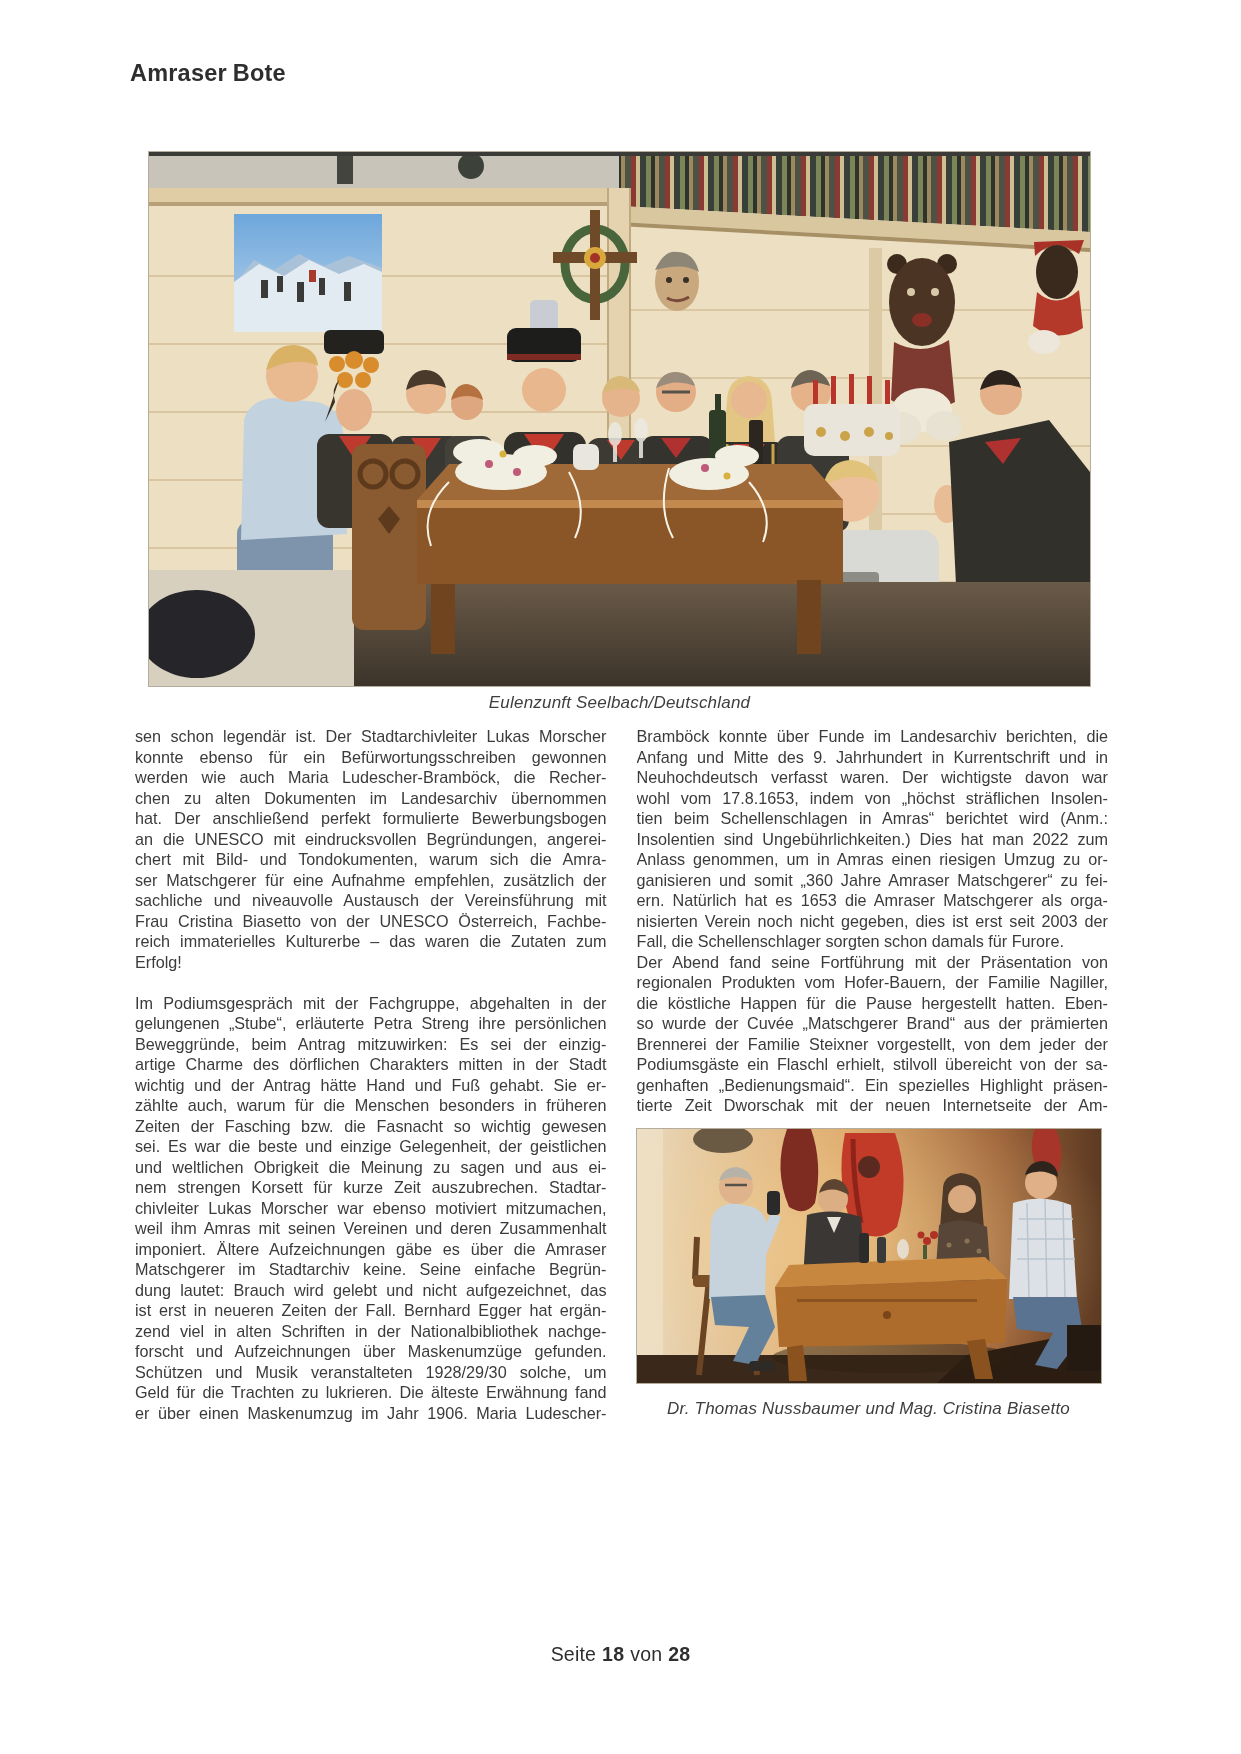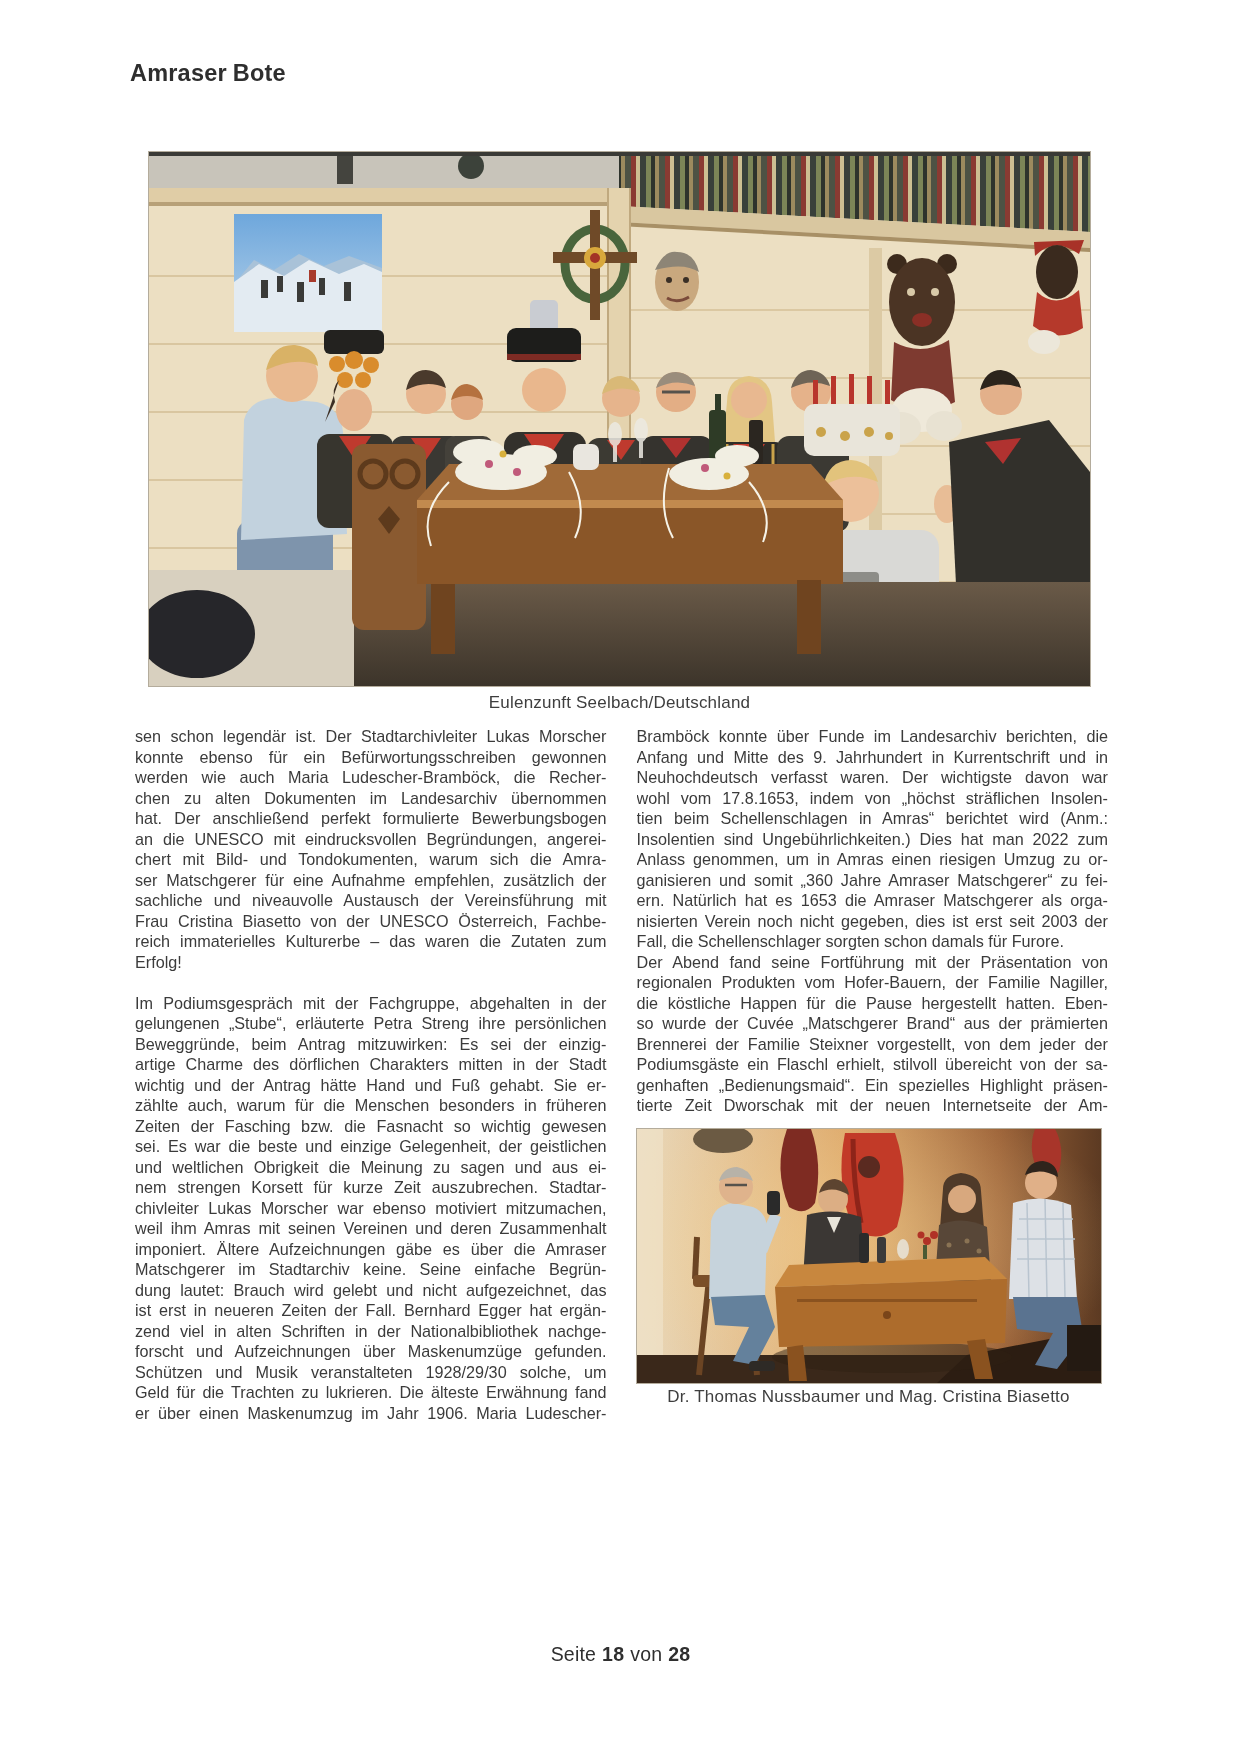--- a/index.html
+++ b/index.html
@@ -10,24 +10,24 @@
   .masthead{position:absolute;left:130px;top:60px;font-size:23.5px;letter-spacing:.2px;color:#2e2e2e;}
   .masthead .b{font-weight:700;}
   .masthead .r{font-weight:700;margin-left:6px;}
 
   figure{margin:0;padding:0;}
   .photo1{position:absolute;left:149px;top:152px;width:941px;}
   .photo1 svg{display:block;outline:1px solid #b4ac9c;}
   .photo2{width:464px;margin:13px 0 0 0;}
   .photo2 svg{display:block;outline:1px solid #b4ac9c;}
   .caption{
-    font-size:17px;color:#3e3e3e;text-align:center;
+    font-style:italic;font-size:17px;color:#3e3e3e;text-align:center;
     margin-top:7px;letter-spacing:.2px;
   }
-  .photo2 .caption{margin-top:4px;}
+  .photo2 .caption{margin-top:16px;}
 
   .columns{position:absolute;left:135px;top:726px;width:973px;display:flex;gap:30px;}
   .col{width:478px;}
   .tline{
     font-size:16.2px;line-height:20.5px;height:20.5px;
     text-align:justify;text-align-last:justify;
     color:#3b3b3b;overflow:hidden;white-space:normal;
   }
   .tline.pend{text-align-last:left;}
   .tline.blank{height:20.5px;}

